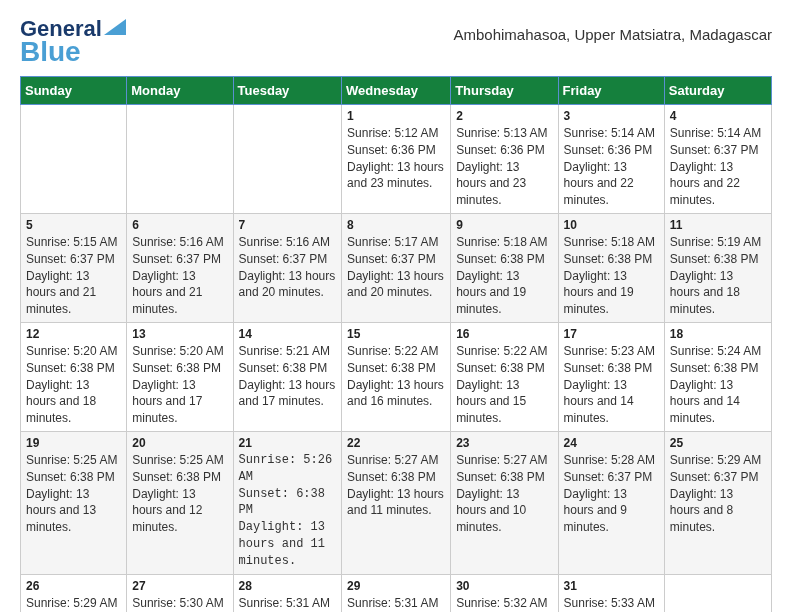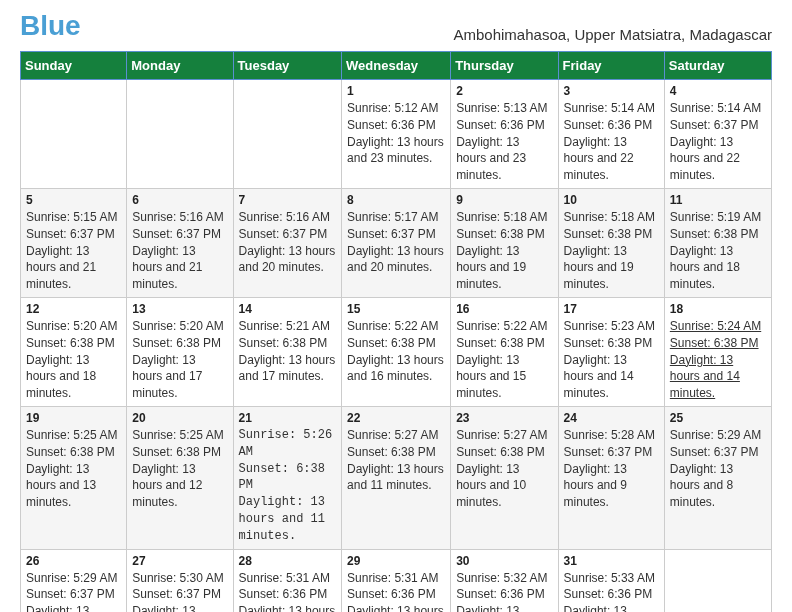--- a/index.html
+++ b/index.html
@@ -17,20 +17,26 @@
     .day-num { font-weight: bold; font-size: 12px; margin-bottom: 2px; }
     .day-info { font-size: 12px; color: #333; line-height: 1.4; }
     .empty { background: #fff !important; }
   </style>
 </head>
 <body>
 
 <div class="page">
   <div class="header">
     <div class="logo">
+      <div style="display:flex; align-items:center;">
+        <span style="font-size:22px; font-weight:bold; color:#1a3a6b;">General</span>
+        <svg width="22" height="16" viewBox="0 0 22 16" style="margin-left:2px; margin-top:-4px;">
+          <polygon points="0,16 22,0 22,16" fill="#4a9fd4"></polygon>
+        </svg>
+      </div>
       <span style="font-size:28px; font-weight:bold; color:#4a9fd4; margin-top:-6px;">Blue</span>
     </div>
     <div class="title-block">
       <div class="location">Ambohimahasoa, Upper Matsiatra, Madagascar</div>
     </div>
   </div>
 
   <table class="calendar">
     <thead>
       <tr>
@@ -149,21 +155,21 @@
 Daylight: 13 hours and 15 minutes.</div>
           </td>
           <td>
             <div class="day-num">17</div>
             <div class="day-info" style="white-space: pre-line;">Sunrise: 5:23 AM
 Sunset: 6:38 PM
 Daylight: 13 hours and 14 minutes.</div>
           </td>
           <td>
             <div class="day-num">18</div>
-            <div class="day-info" style="white-space: pre-line; text-decoration: underline;">Sunrise: 5:24 AM
+            <div class="day-info" style="white-space: pre-line;">Sunrise: 5:24 AM
 Sunset: 6:38 PM
 Daylight: 13 hours and 14 minutes.</div>
           </td>
         </tr>
         <tr>
           <td>
             <div class="day-num">19</div>
             <div class="day-info" style="white-space: pre-line;">Sunrise: 5:25 AM
 Sunset: 6:38 PM
 Daylight: 13 hours and 13 minutes.</div>

